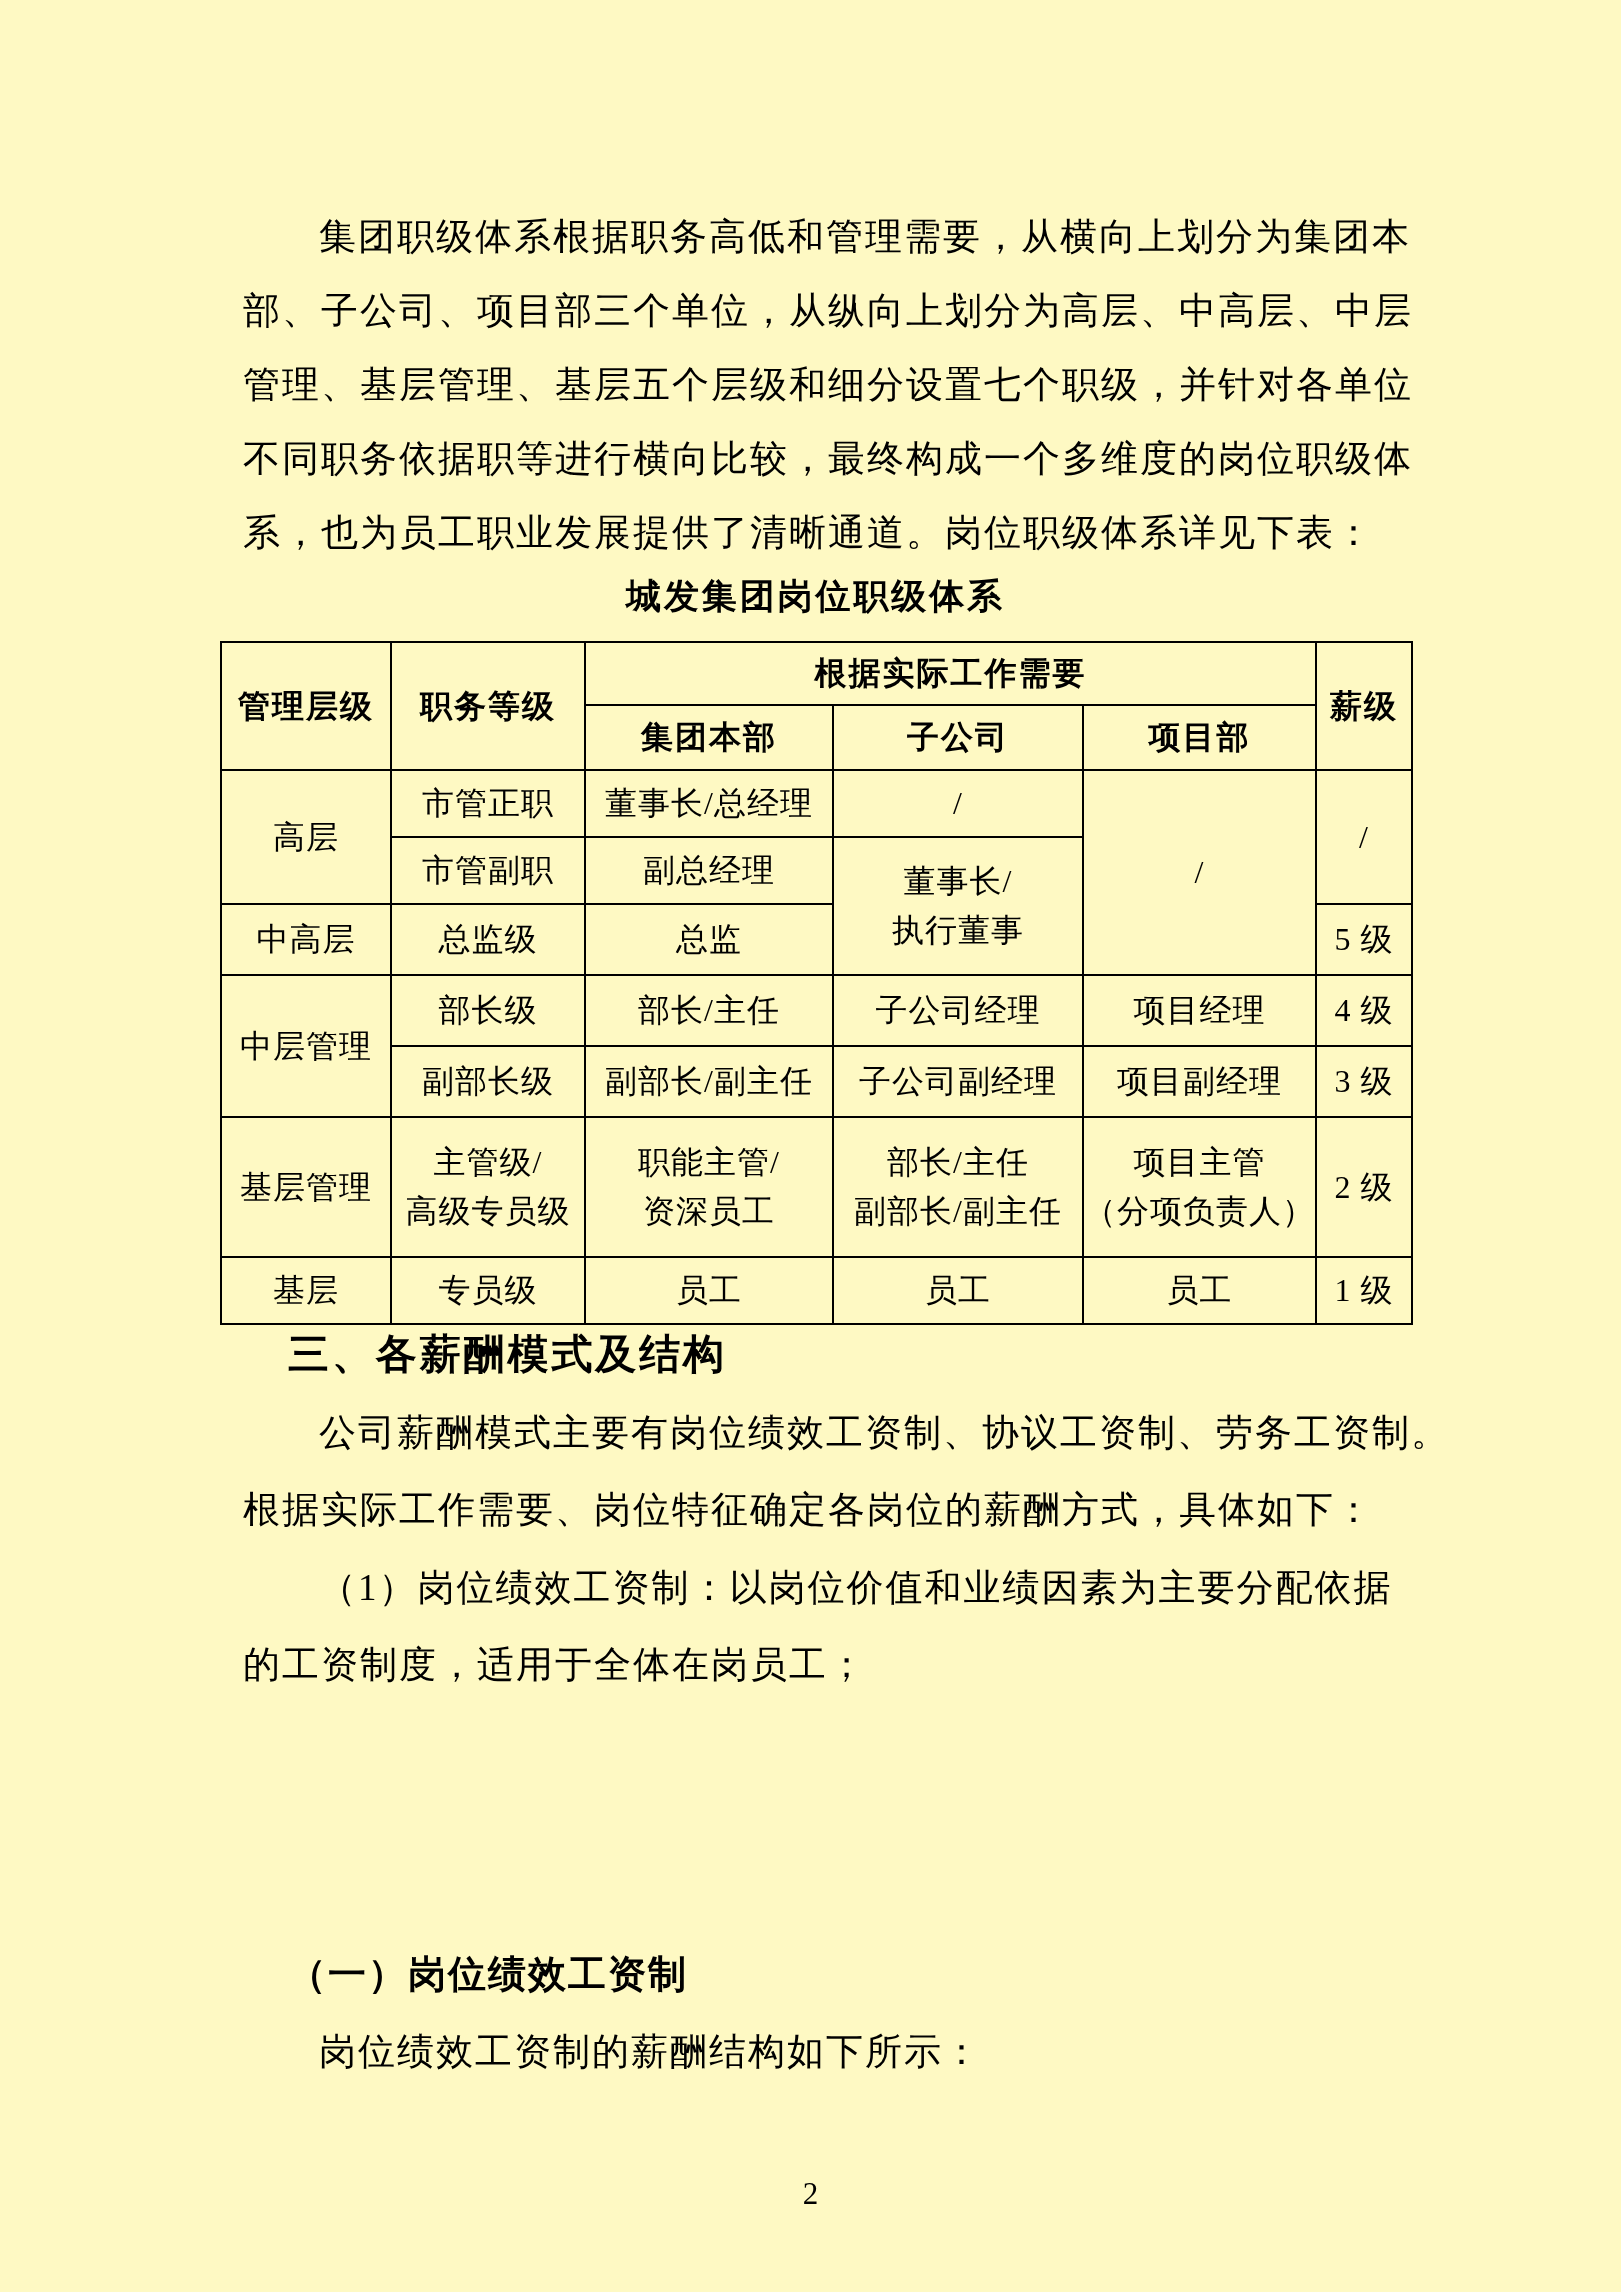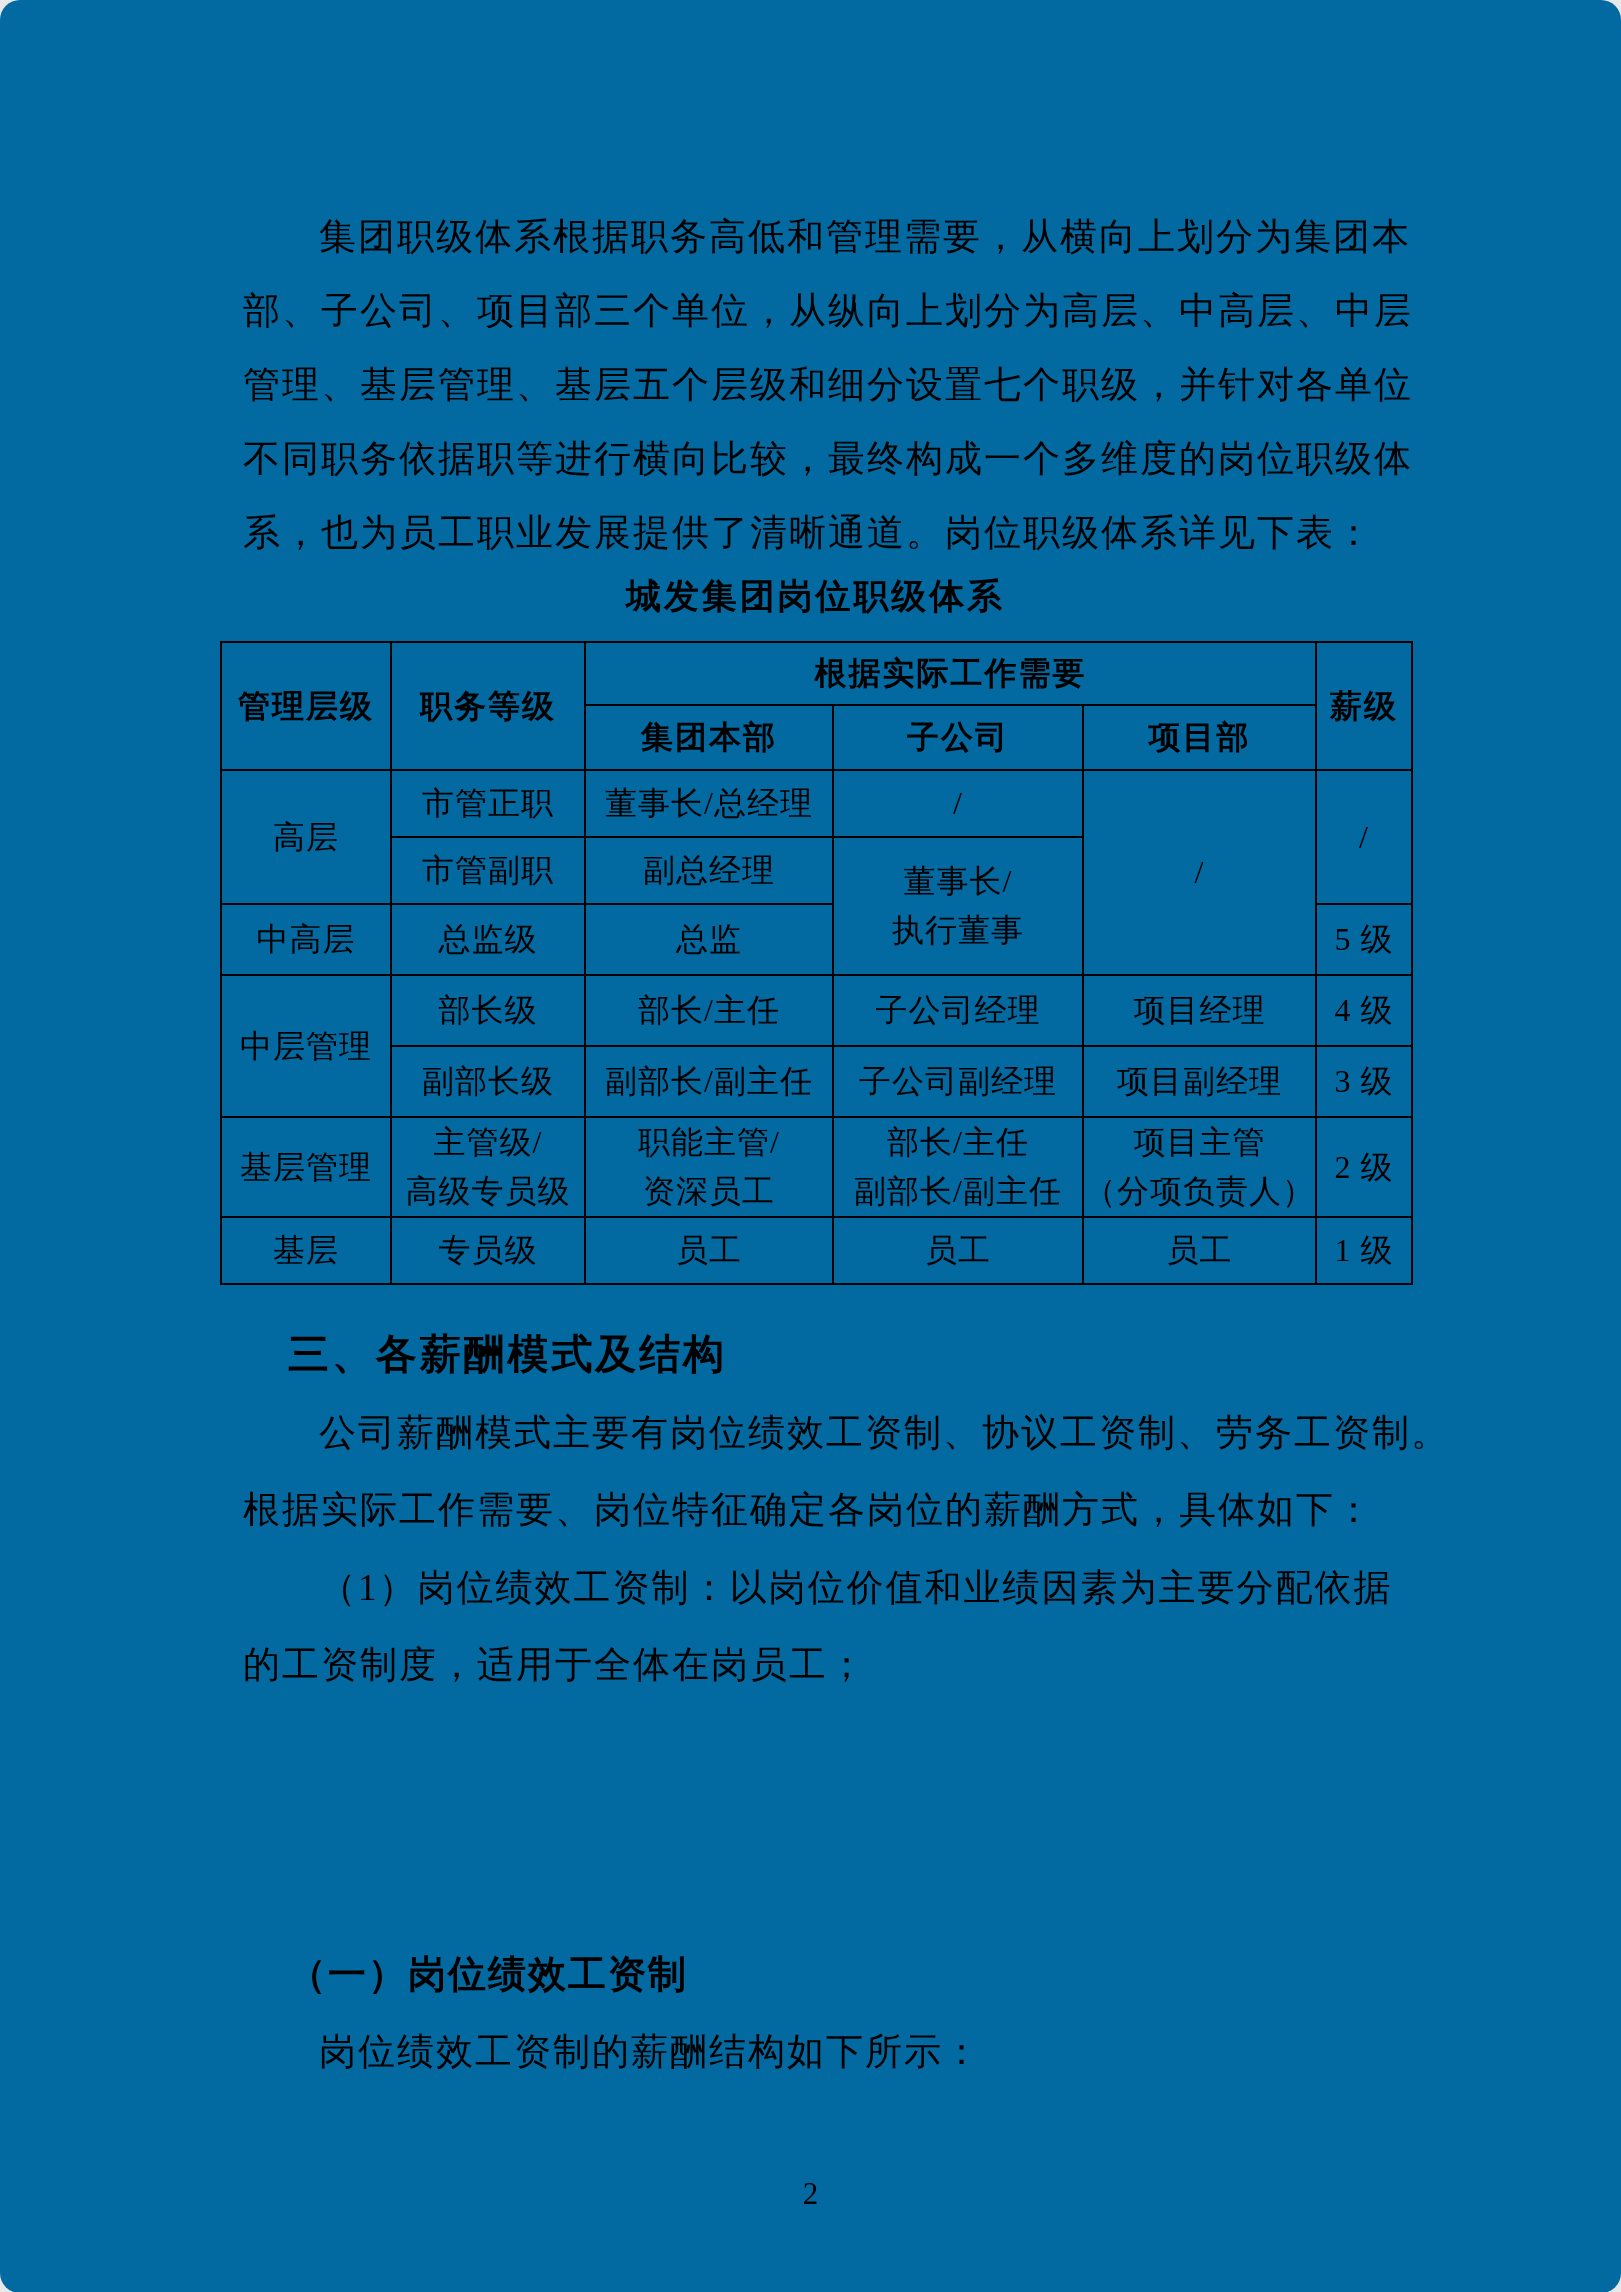--- a/index.html
+++ b/index.html
@@ -1,24 +1,23 @@
 <!DOCTYPE html>
 <html><head>
 <meta charset="utf-8">
 <style>
   html,body { margin:0; padding:0; background:#e8e8e8; }
   .page {
     position:relative;
     width:1621px; height:2293px;
     margin:0 auto;
-    background:#0369a1;
+    background:#fef9c3;
     color:#000000;
     font-family:"Liberation Serif","DejaVu Serif",serif;
     overflow:hidden;
-    border-radius:20px;
   }
   
   .para {
     position:absolute;
     left:243px;
     margin:0;
     font-size:37px;
     line-height:74px;
     letter-spacing:2px;
     white-space:pre;
@@ -50,21 +49,21 @@
     vertical-align:middle;
     font-size:32px;
     line-height:49px;
     letter-spacing:1px;
     white-space:pre;
     font-weight:normal;
   }
   table.rank thead th { font-weight:bold; letter-spacing:2px; }
   tr.h1{height:63px} tr.h2{height:65px}
   tr.r1{height:67px} tr.r2{height:67px} tr.r3{height:71px}
-  tr.r4{height:71px} tr.r5{height:71px} tr.r6{height:100px} tr.r7{height:67px}
+  tr.r4{height:71px} tr.r5{height:71px} tr.r6{height:140px} tr.r7{height:67px}
   .section-heading {
     position:absolute;
     left:288px; top:1325px;
     margin:0;
     font-family:"Liberation Sans","DejaVu Sans",sans-serif;
     font-weight:900;
     font-size:41px;
     line-height:59px;
     letter-spacing:2.9px;
     white-space:pre;

